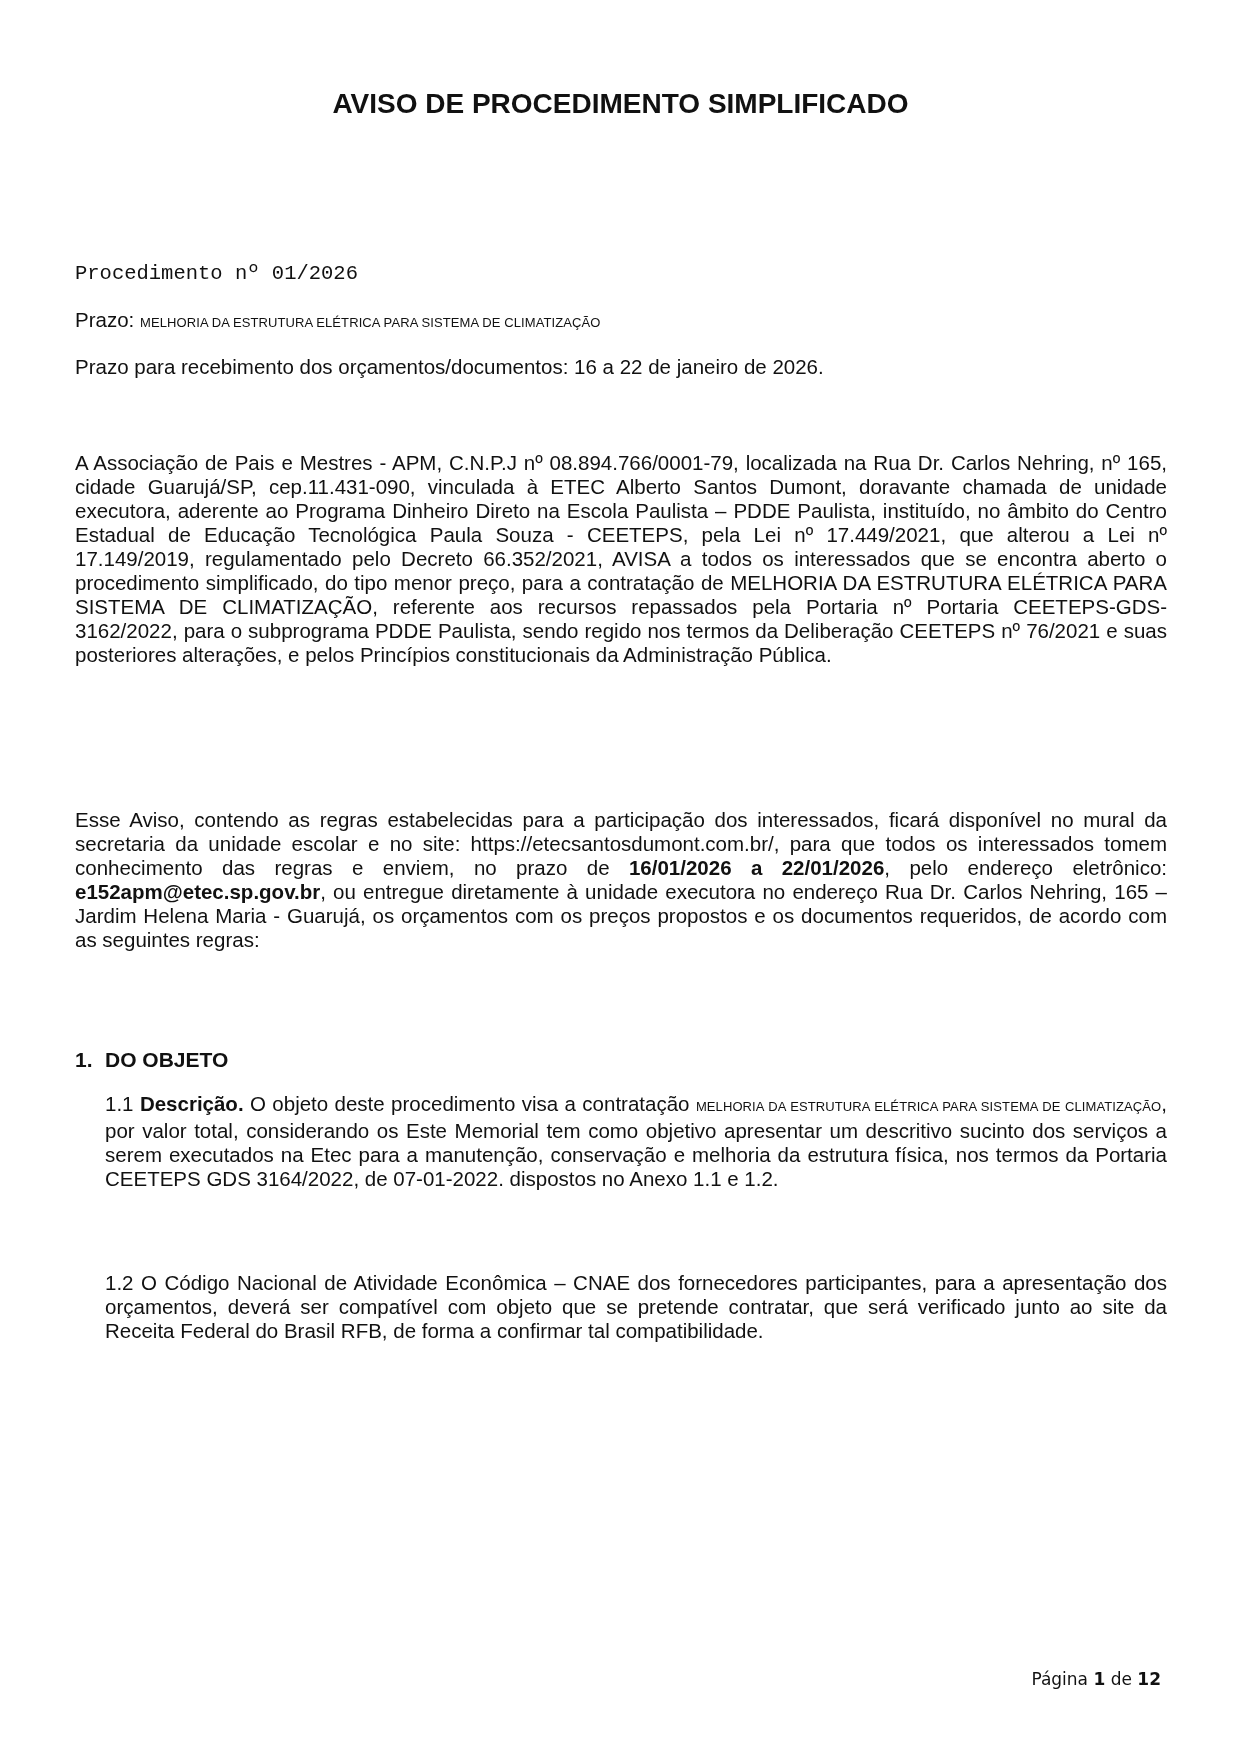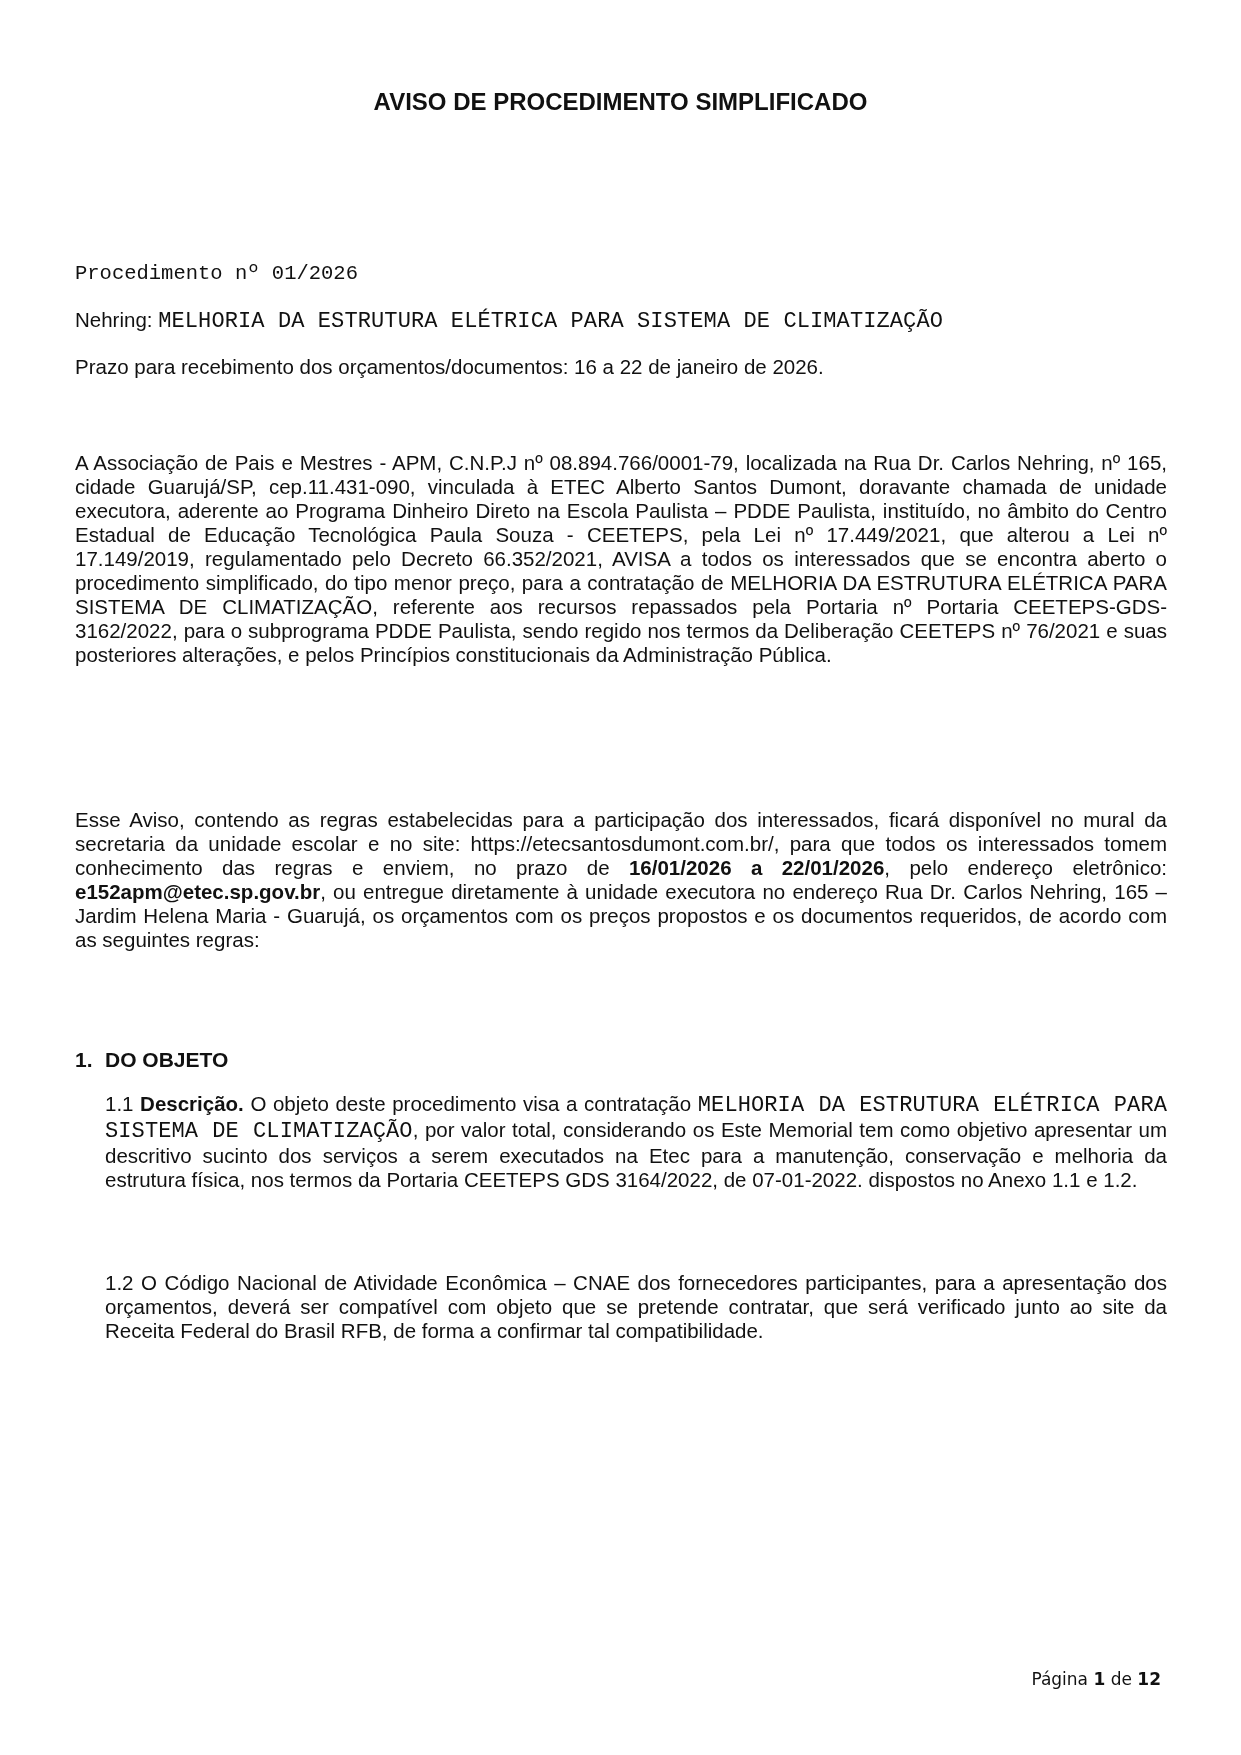--- a/index.html
+++ b/index.html
@@ -22,34 +22,34 @@
       background: #ffffff;
     }
     .title {
       position: absolute;
       left: 0; width: 1241px;
       text-align: center;
       font-weight: bold;
       color: #111;
       white-space: nowrap;
     }
-    .t1 { top: 88px; font-size: 24px; }
+    .t1 { top: 88px; font-size: 28px; }
     .t2 { top: 146px; font-size: 28px; }
     .t3 { top: 203px; font-size: 28.5px; }
 
     .line {
       position: absolute;
       left: 75px;
       font-size: 20.5px;
       white-space: nowrap;
       color: #111;
     }
     .calibri {
-      font-family: Liberation Mono, monospace;
-      font-size: 22px;
+      font-family: Liberation Sans, sans-serif;
+      font-size: 13px;
       letter-spacing: 0.1px;
     }
     .para {
       position: absolute;
       left: 75px;
       width: 1092px;
       font-size: 20.5px;
       line-height: 24px;
       text-align: justify;
       color: #111;
@@ -85,21 +85,21 @@
 </head>
 <body>
 
 <div class="page">
 
   <div class="title t1">AVISO DE PROCEDIMENTO SIMPLIFICADO</div>
 
   <div class="line" style="top:262px;font-family:Liberation Mono, monospace;">Procedimento nº 01/2026</div>
 
   <div class="line" style="top:308px;">
-    <span>Nehring: </span><span class="calibri">MELHORIA DA ESTRUTURA ELÉTRICA PARA SISTEMA DE CLIMATIZAÇÃO</span>
+    <span>Prazo: </span><span class="calibri">MELHORIA DA ESTRUTURA ELÉTRICA PARA SISTEMA DE CLIMATIZAÇÃO</span>
   </div>
 
   <div class="line" style="top:355px;">Prazo para recebimento dos orçamentos/documentos: 16 a 22 de janeiro de 2026.</div>
 
   <div class="para" style="top:451px;">A Associação de Pais e Mestres - APM, C.N.P.J nº 08.894.766/0001-79, localizada na Rua Dr. Carlos Nehring, nº 165, cidade Guarujá/SP, cep.11.431-090, vinculada à ETEC Alberto Santos Dumont, doravante chamada de unidade executora, aderente ao Programa Dinheiro Direto na Escola Paulista – PDDE Paulista, instituído, no âmbito do Centro Estadual de Educação Tecnológica Paula Souza - CEETEPS, pela Lei nº 17.449/2021, que alterou a Lei nº 17.149/2019, regulamentado pelo Decreto 66.352/2021, AVISA a todos os interessados que se encontra aberto o procedimento simplificado, do tipo menor preço, para a contratação de MELHORIA DA ESTRUTURA ELÉTRICA PARA SISTEMA DE CLIMATIZAÇÃO, referente aos recursos repassados pela Portaria nº Portaria CEETEPS-GDS-3162/2022, para o subprograma PDDE Paulista, sendo regido nos termos da  Deliberação CEETEPS nº 76/2021 e suas posteriores alterações, e pelos Princípios constitucionais da Administração Pública.</div>
 
   <div class="para" style="top:808px;"><span>Esse Aviso, contendo as regras estabelecidas para a participação dos interessados, ficará disponível no mural da secretaria da unidade escolar e no site: https://etecsantosdumont.com.br/, para que todos os interessados tomem conhecimento das regras e enviem, no prazo de </span><b>16/01/2026 a 22/01/2026</b><span>, pelo endereço eletrônico: </span><b>e152apm@etec.sp.gov.br</b><span>, ou entregue diretamente à unidade executora no endereço Rua Dr. Carlos Nehring, 165 – Jardim Helena Maria - Guarujá, os orçamentos com os preços propostos e os documentos requeridos, de acordo com as seguintes regras:</span></div>
 
   <div class="heading" style="top:1048px;">
     <span class="num">1.</span><span>DO OBJETO</span>

